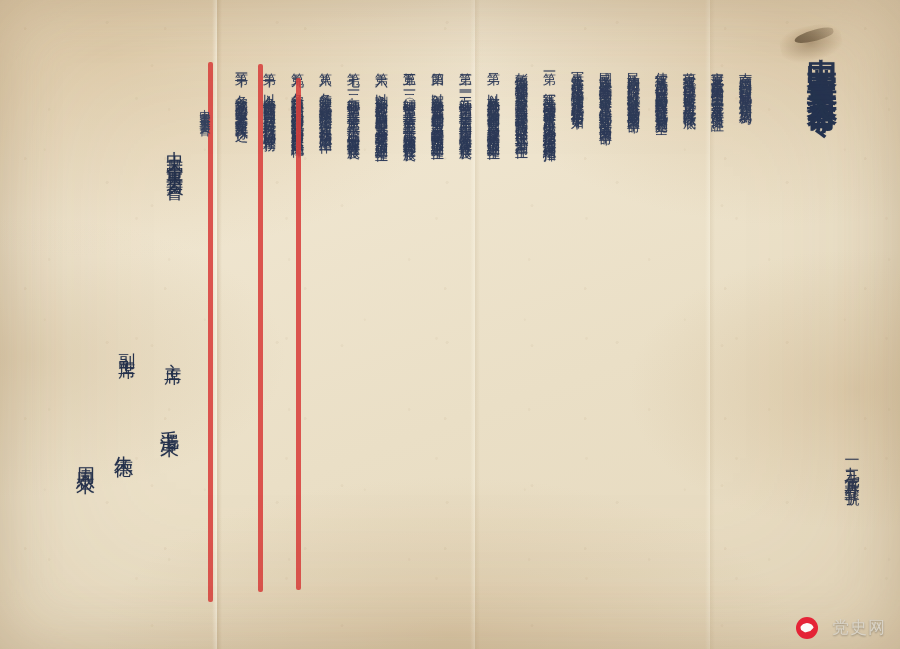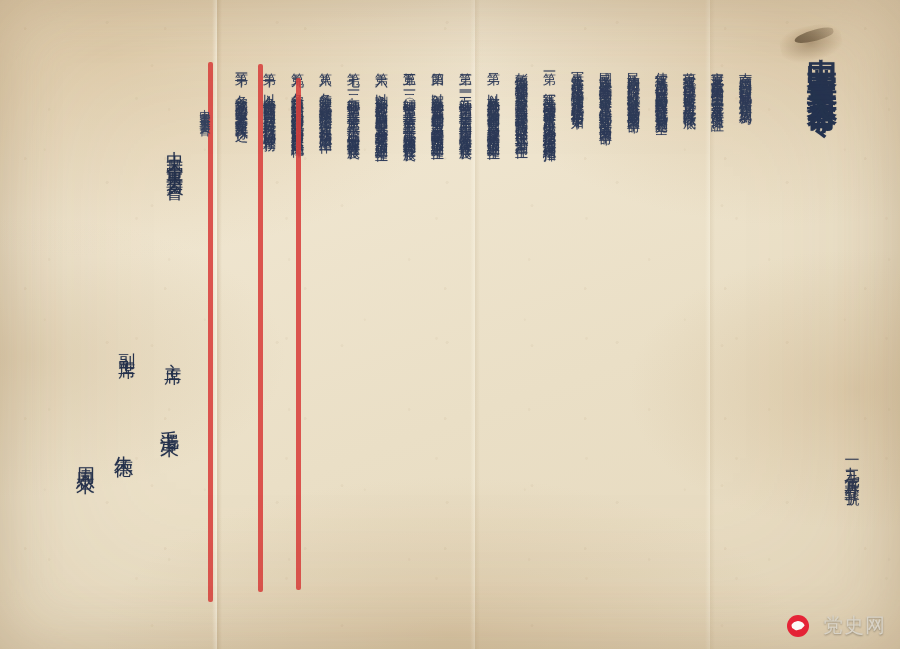--- a/index.html
+++ b/index.html
@@ -164,21 +164,21 @@
     content: "";
     position: absolute;
     left: 4px; top: 6px;
     width: 14px; height: 10px;
     background: #fff;
     border-radius: 50% 50% 50% 50% / 60% 60% 40% 40%;
     clip-path: polygon(0 40%, 22% 12%, 55% 0, 85% 16%, 100% 48%, 74% 84%, 36% 100%, 8% 76%);
   }
   .wm-text {
     font-family: "DejaVu Sans", sans-serif;
-    font-size: 20px;
+    font-size: 17px;
     color: #d9d4c9;
     text-shadow: 0 1px 2px rgba(0,0,0,0.35);
     letter-spacing: 1px;
     margin-left: 8px;
   }
 </style>
 </head>
 <body>
 
 <div id="doc-root">

